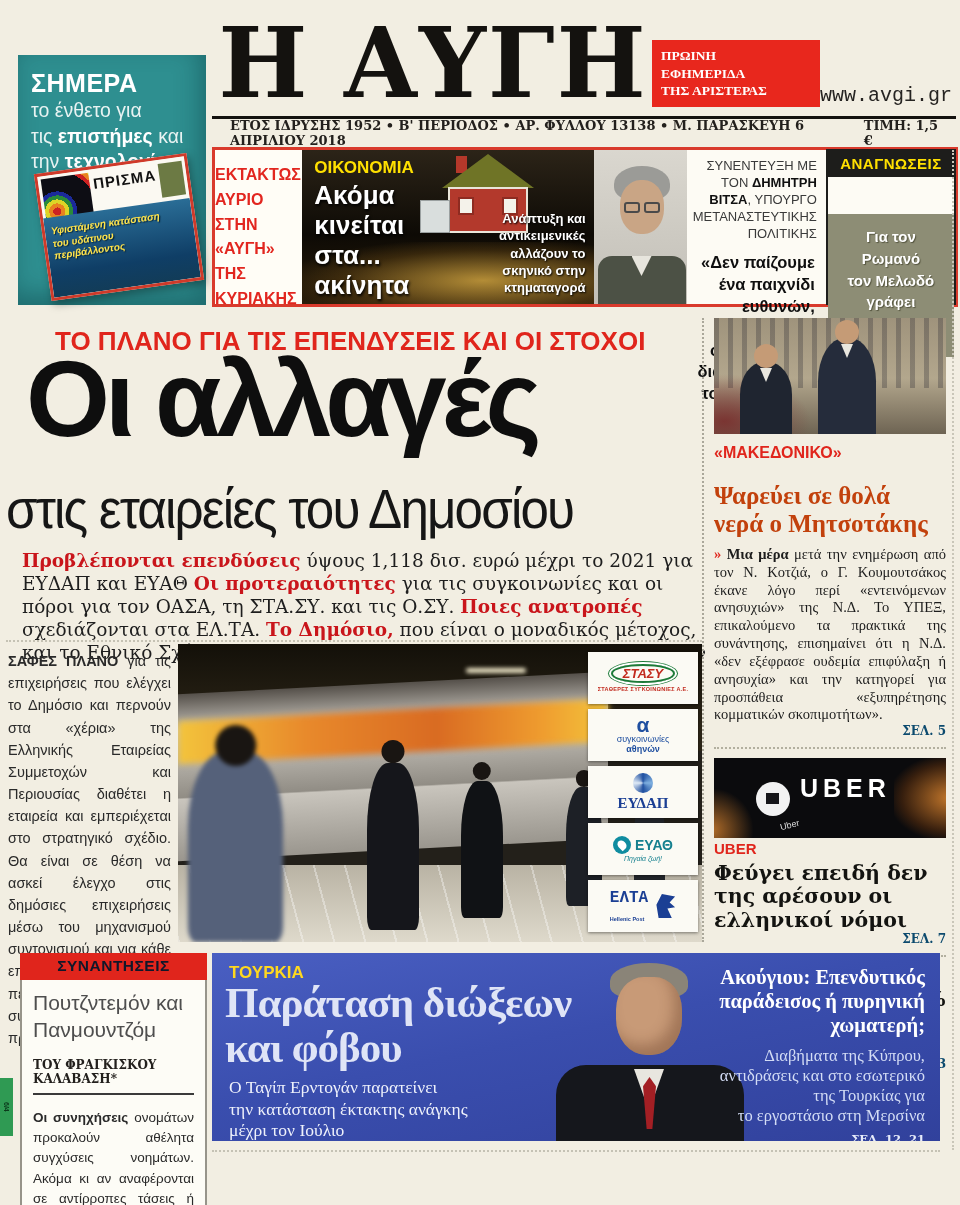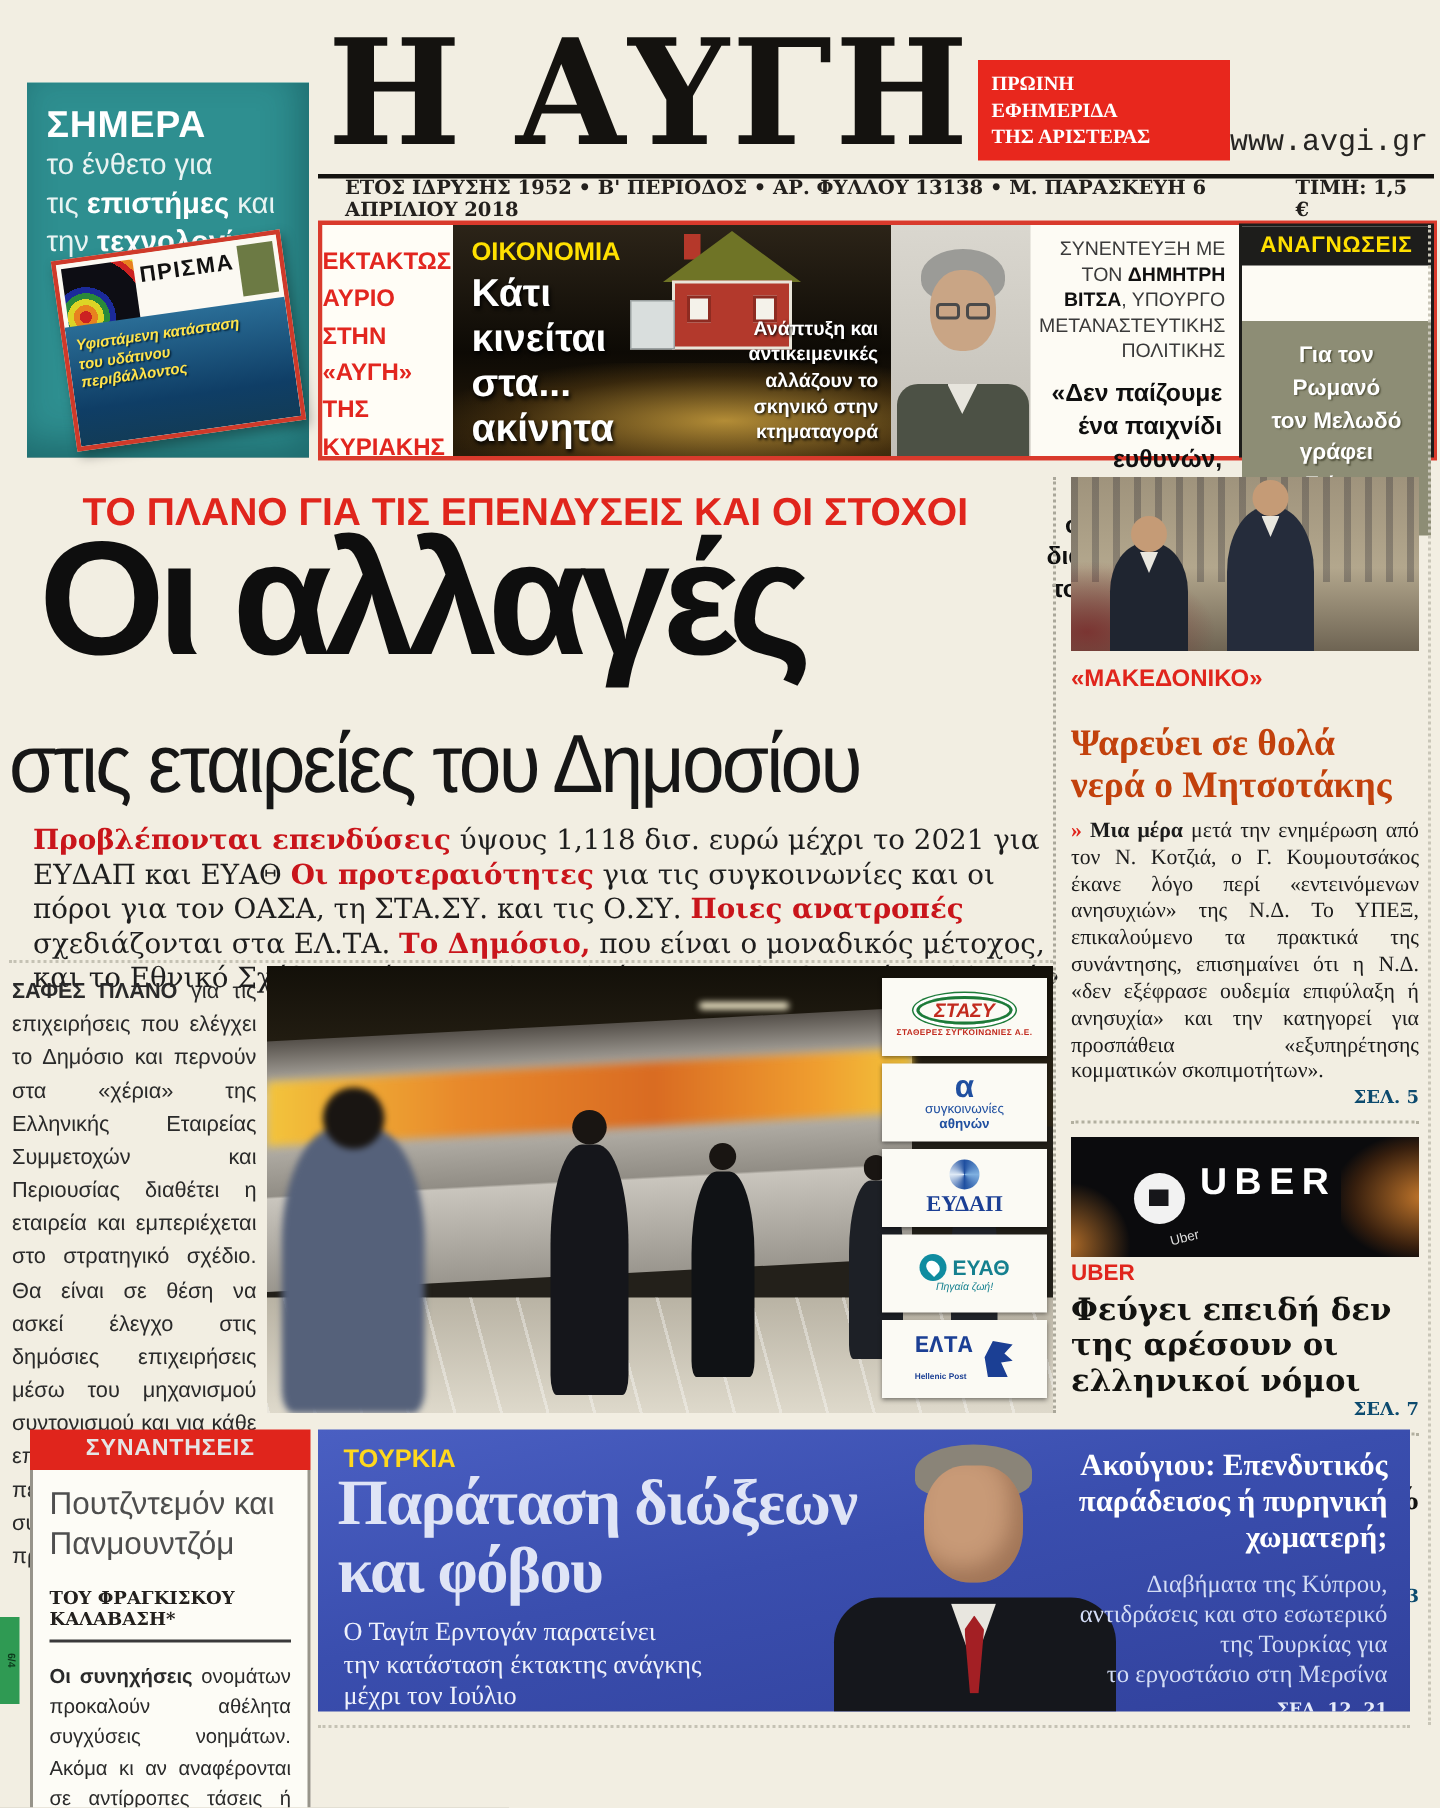--- a/index.html
+++ b/index.html
@@ -169,21 +169,21 @@
   .lg-eyath{ color:#15808f; font-weight:bold; font-size:14px; display:flex; align-items:center; gap:4px; }
   .lg-tag{ font-style:italic; font-size:7px; color:#15808f; margin-top:1px; }
   .lg-elta{ display:flex; align-items:center; gap:6px; }
   .lg-elta-name{ color:#1b3f94; font-weight:bold; font-size:16px;font-family:Liberation Mono, monospace; }
   .lg-elta-sub{ color:#1b3f94; font-size:5.5px; font-weight:bold; }
   .lg-hermes{ width:22px; height:24px; background:#1b3f94;
     clip-path:polygon(20% 100%, 10% 45%, 35% 0, 95% 10%, 70% 35%, 95% 55%, 60% 60%, 80% 100%); }
 
   
   .meetings{ position:absolute; left:20px; top:953px; width:187px; }
-  .meet-head{ background:#e0251c; color:#e5e5e5; font-weight:bold; font-size:15.5px; text-align:center;
+  .meet-head{ background:#e0251c; color:#0f172a; font-weight:bold; font-size:15.5px; text-align:center;
     padding:4px 0 5px; letter-spacing:.5px; }
   .meet-box{ border:2px solid #97948a; border-top:none; background:#fdfcf6; padding:10px 11px 12px; }
   .meet-headline{ font-size:21px; color:#4e4e4e; line-height:1.28; }
   .meet-byline{ margin-top:14px; font-family:"DejaVu Serif", serif; font-weight:bold; font-size:12px;
     color:#23201d; border-bottom:2px solid #3a3a3a; padding-bottom:7px; }
   .meet-body{ margin-top:13px; font-size:13.5px; line-height:1.5; color:#2a2a2a; text-align:justify; }
 
   .turkey{ position:absolute; left:212px; top:953px; width:728px; height:188px; overflow:hidden;
     background:linear-gradient(168deg,#4a5fc2 0%,#3a4eae 45%,#31419c 100%); color:#fff; }
   .tk-kicker{ position:absolute; left:17px; top:10px; color:#ffd81e; font-weight:bold; font-size:17px; }
@@ -260,21 +260,21 @@
         <div class="house-chimney"></div>
         <div class="house-roof"></div>
         <div class="house-body">
           <div class="house-win" style="left:8px;"></div>
           <div class="house-win" style="left:52px;"></div>
         </div>
         <div class="house-wing"></div>
       </div>
       <div class="coins"></div>
       <div class="econ-kicker">ΟΙΚΟΝΟΜΙΑ</div>
-      <div class="econ-headline pre">Κάτι
+      <div class="econ-headline pre">Ακόμα
 κινείται
 στα...
 ακίνητα</div>
       <div class="econ-aside pre">Ανάπτυξη και
 αντικειμενικές
 αλλάζουν το
 σκηνικό στην
 κτηματαγορά</div>
     </div>
     <div class="vitsas">

